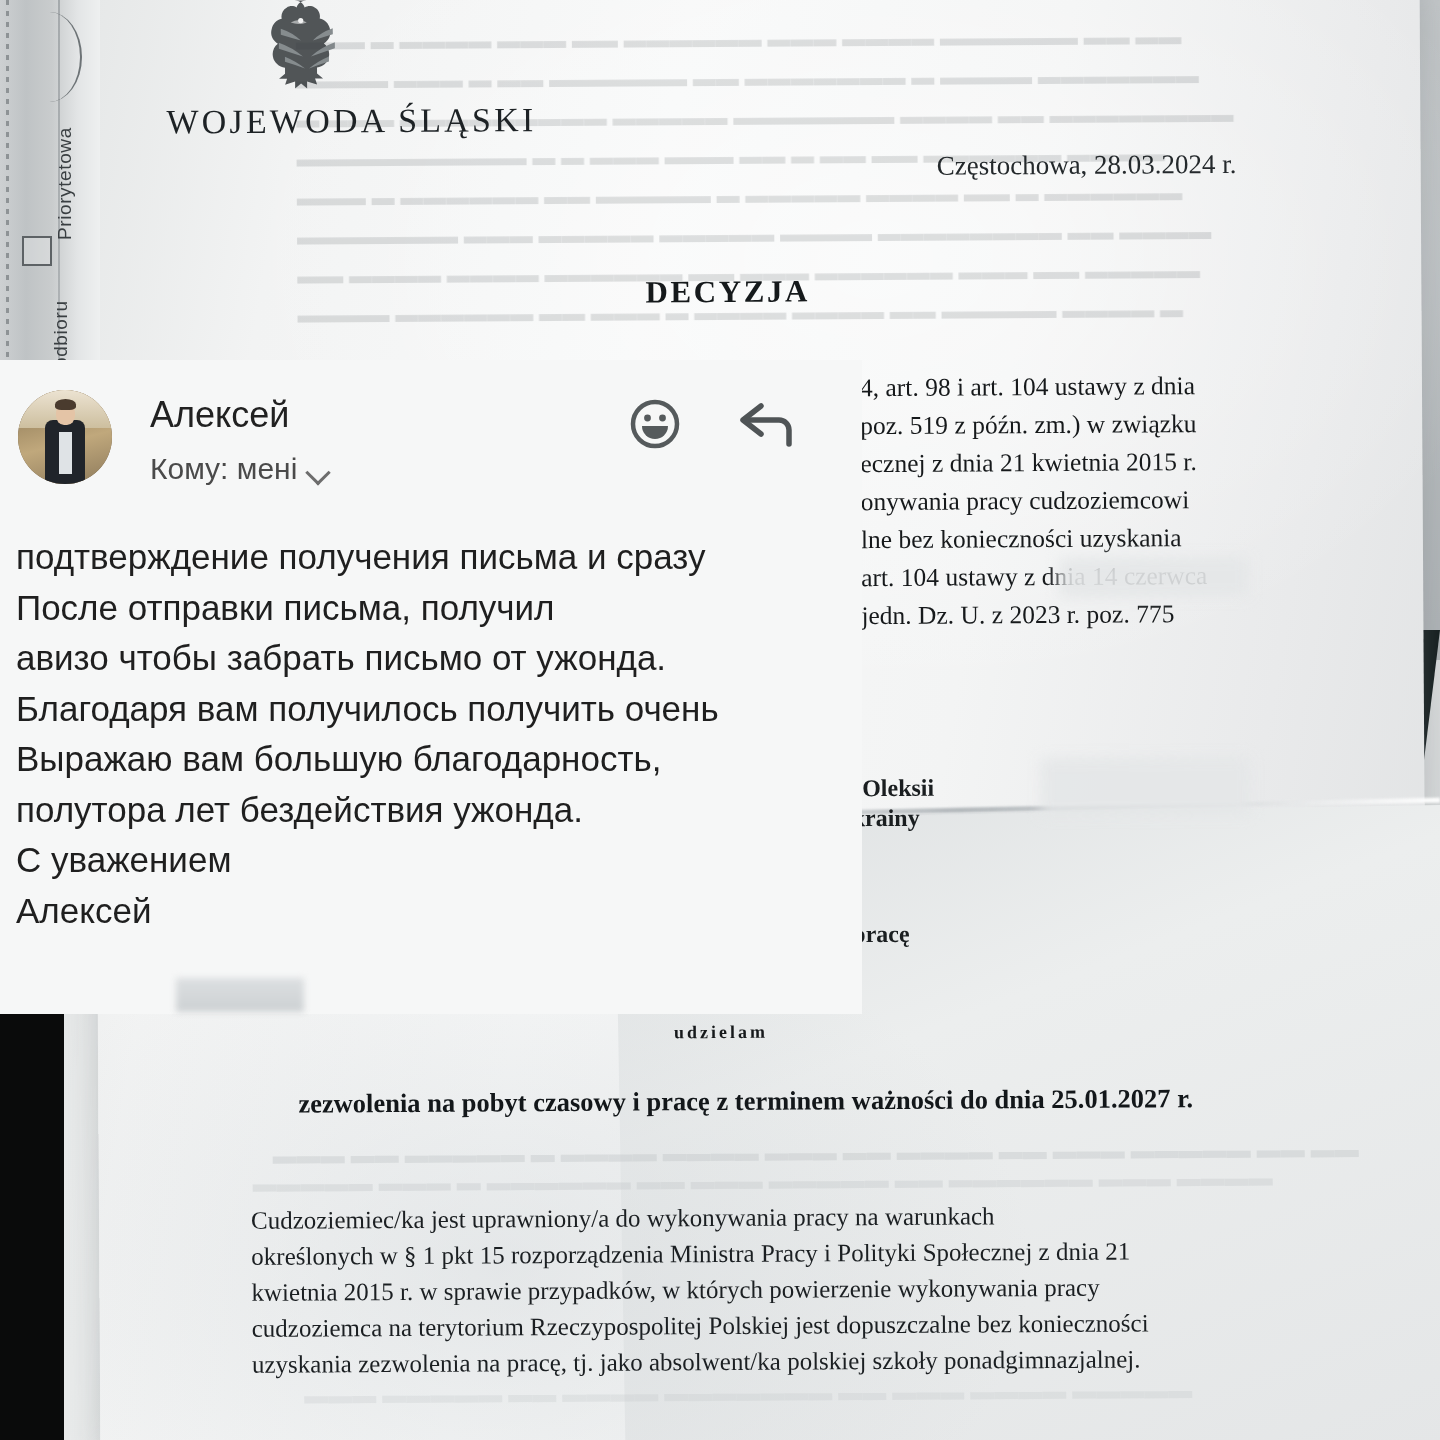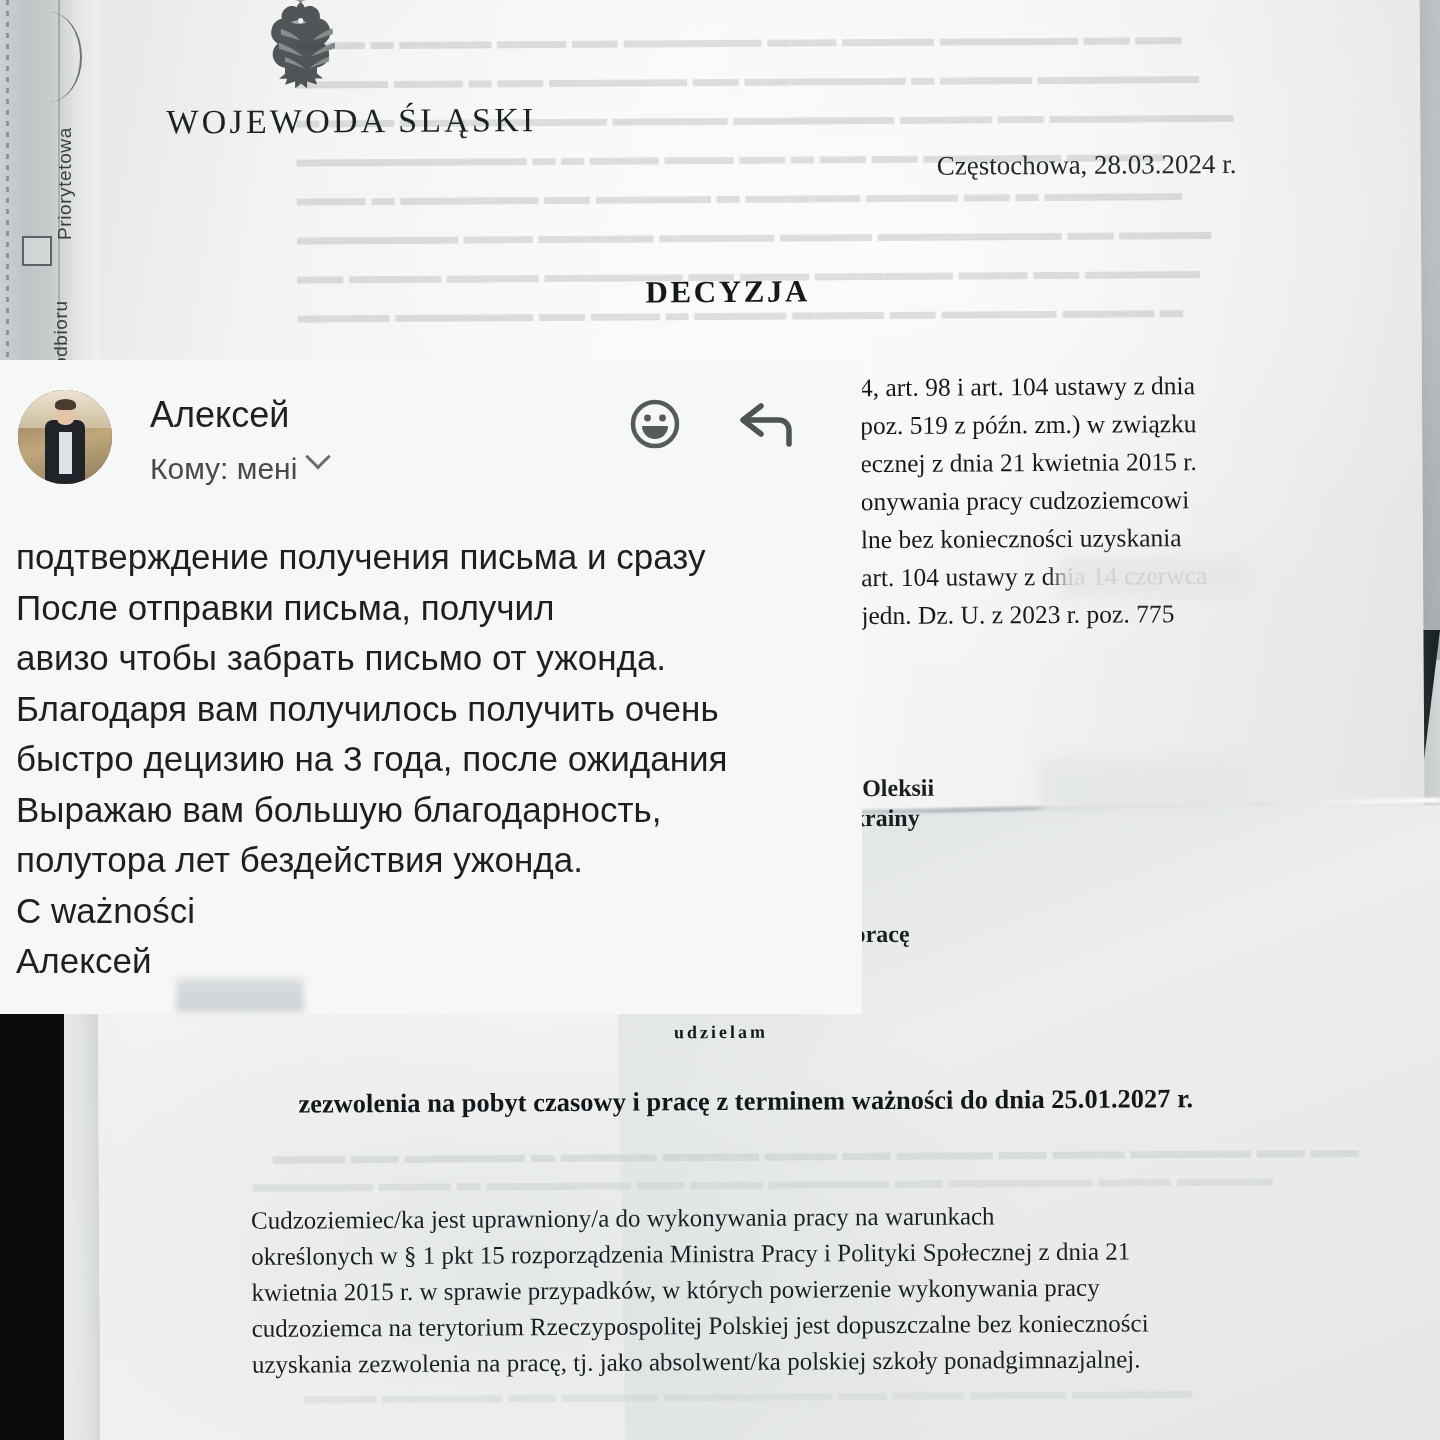--- a/index.html
+++ b/index.html
@@ -285,21 +285,21 @@
     color: #212121;
     font-family: "Liberation Sans", sans-serif;
   }
   .recipient {
     position: absolute;
     left: 150px; top: 452px;
     font-size: 30px;
     color: #4a4a4a;
     font-family: "Liberation Sans", sans-serif;
     display: flex;
-    align-items: flex-start;
+    align-items: flex-end;
     gap: 12px;
   }
   .chev {
     display: inline-block;
     width: 15px; height: 15px;
     border-right: 3px solid #6d6d6d;
     border-bottom: 3px solid #6d6d6d;
     transform: rotate(45deg) translate(-3px,-3px);
   }
   .icon-emoji {
@@ -464,21 +464,20 @@
   <svg class="icon-reply" viewBox="0 0 56 48">
     <path d="M22 6 L4 20 L22 34" fill="none" stroke="#4f5456" stroke-width="5.5" stroke-linecap="round" stroke-linejoin="round"></path>
     <path d="M6 20 H40 a10 10 0 0 1 10 10 V44" fill="none" stroke="#4f5456" stroke-width="5.5" stroke-linecap="round" stroke-linejoin="round"></path>
   </svg>
 
   <div class="msg-body">
     <span class="ml">подтверждение получения письма и сразу</span>
     <span class="ml">После отправки письма, получил</span>
     <span class="ml">авизо чтобы забрать письмо от ужонда.</span>
     <span class="ml">Благодаря вам получилось получить очень</span>
-    <span class="ml">быстро децизию на 3 года, после ожидания</span>
     <span class="ml">Выражаю вам большую благодарность,</span>
     <span class="ml">полутора лет бездействия ужонда.</span>
-    <span class="ml">С ważności</span>
+    <span class="ml">С уважением</span>
     <span class="ml">Алексей</span>
   </div>
 
   <div class="name-redact"></div>
 </div>
 
 </body></html>

